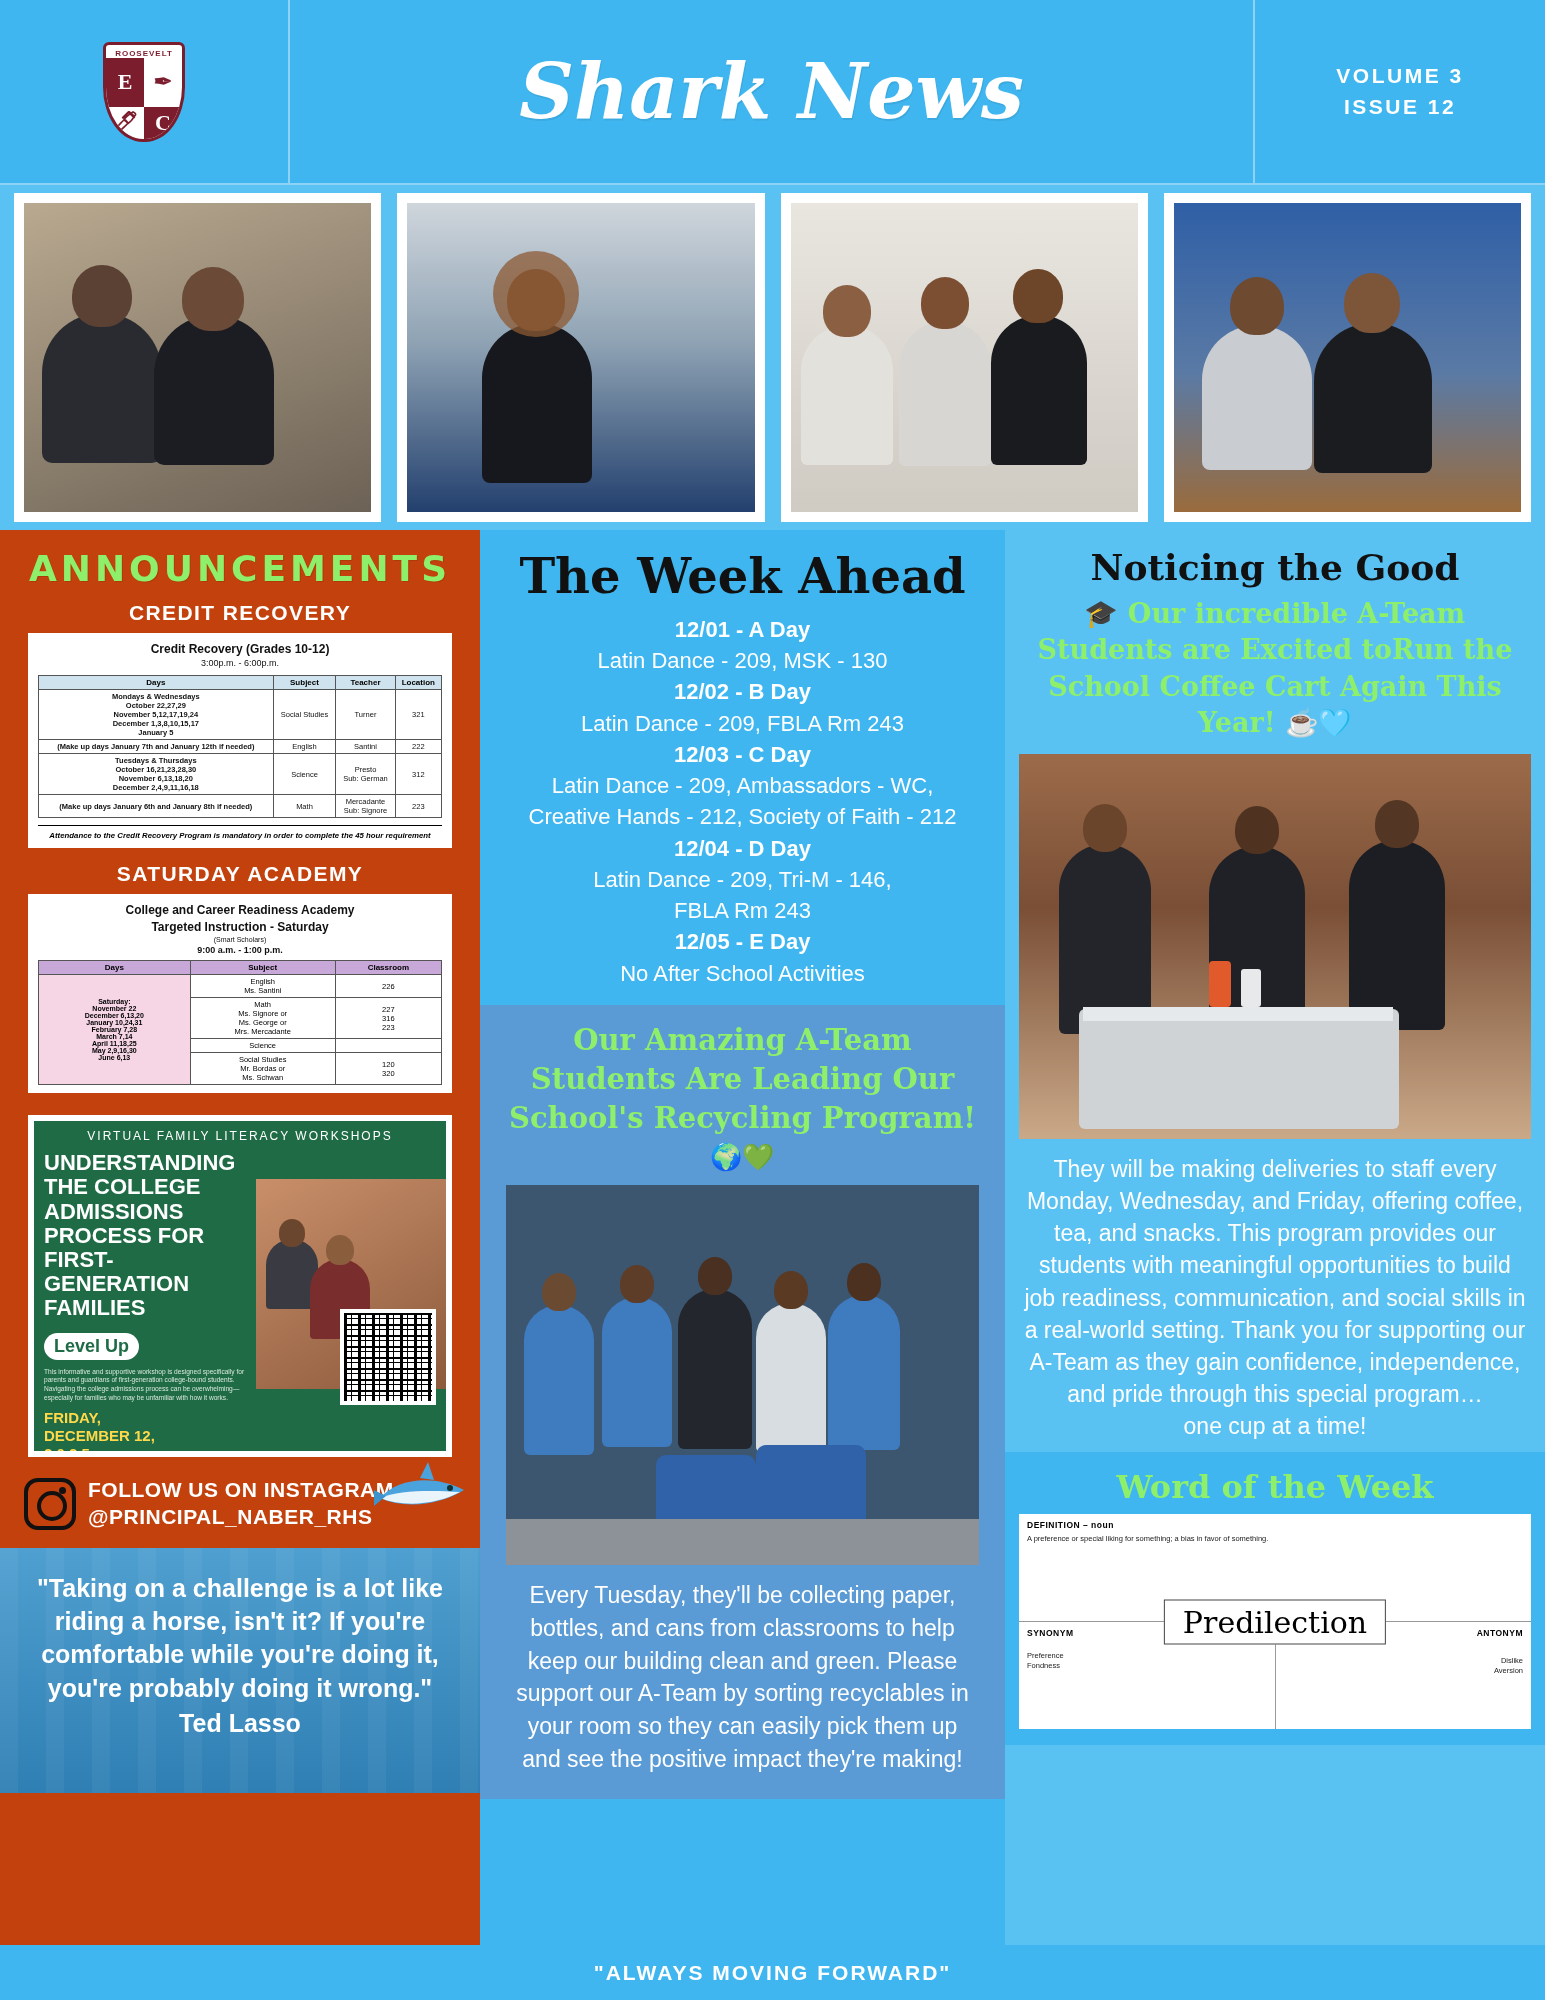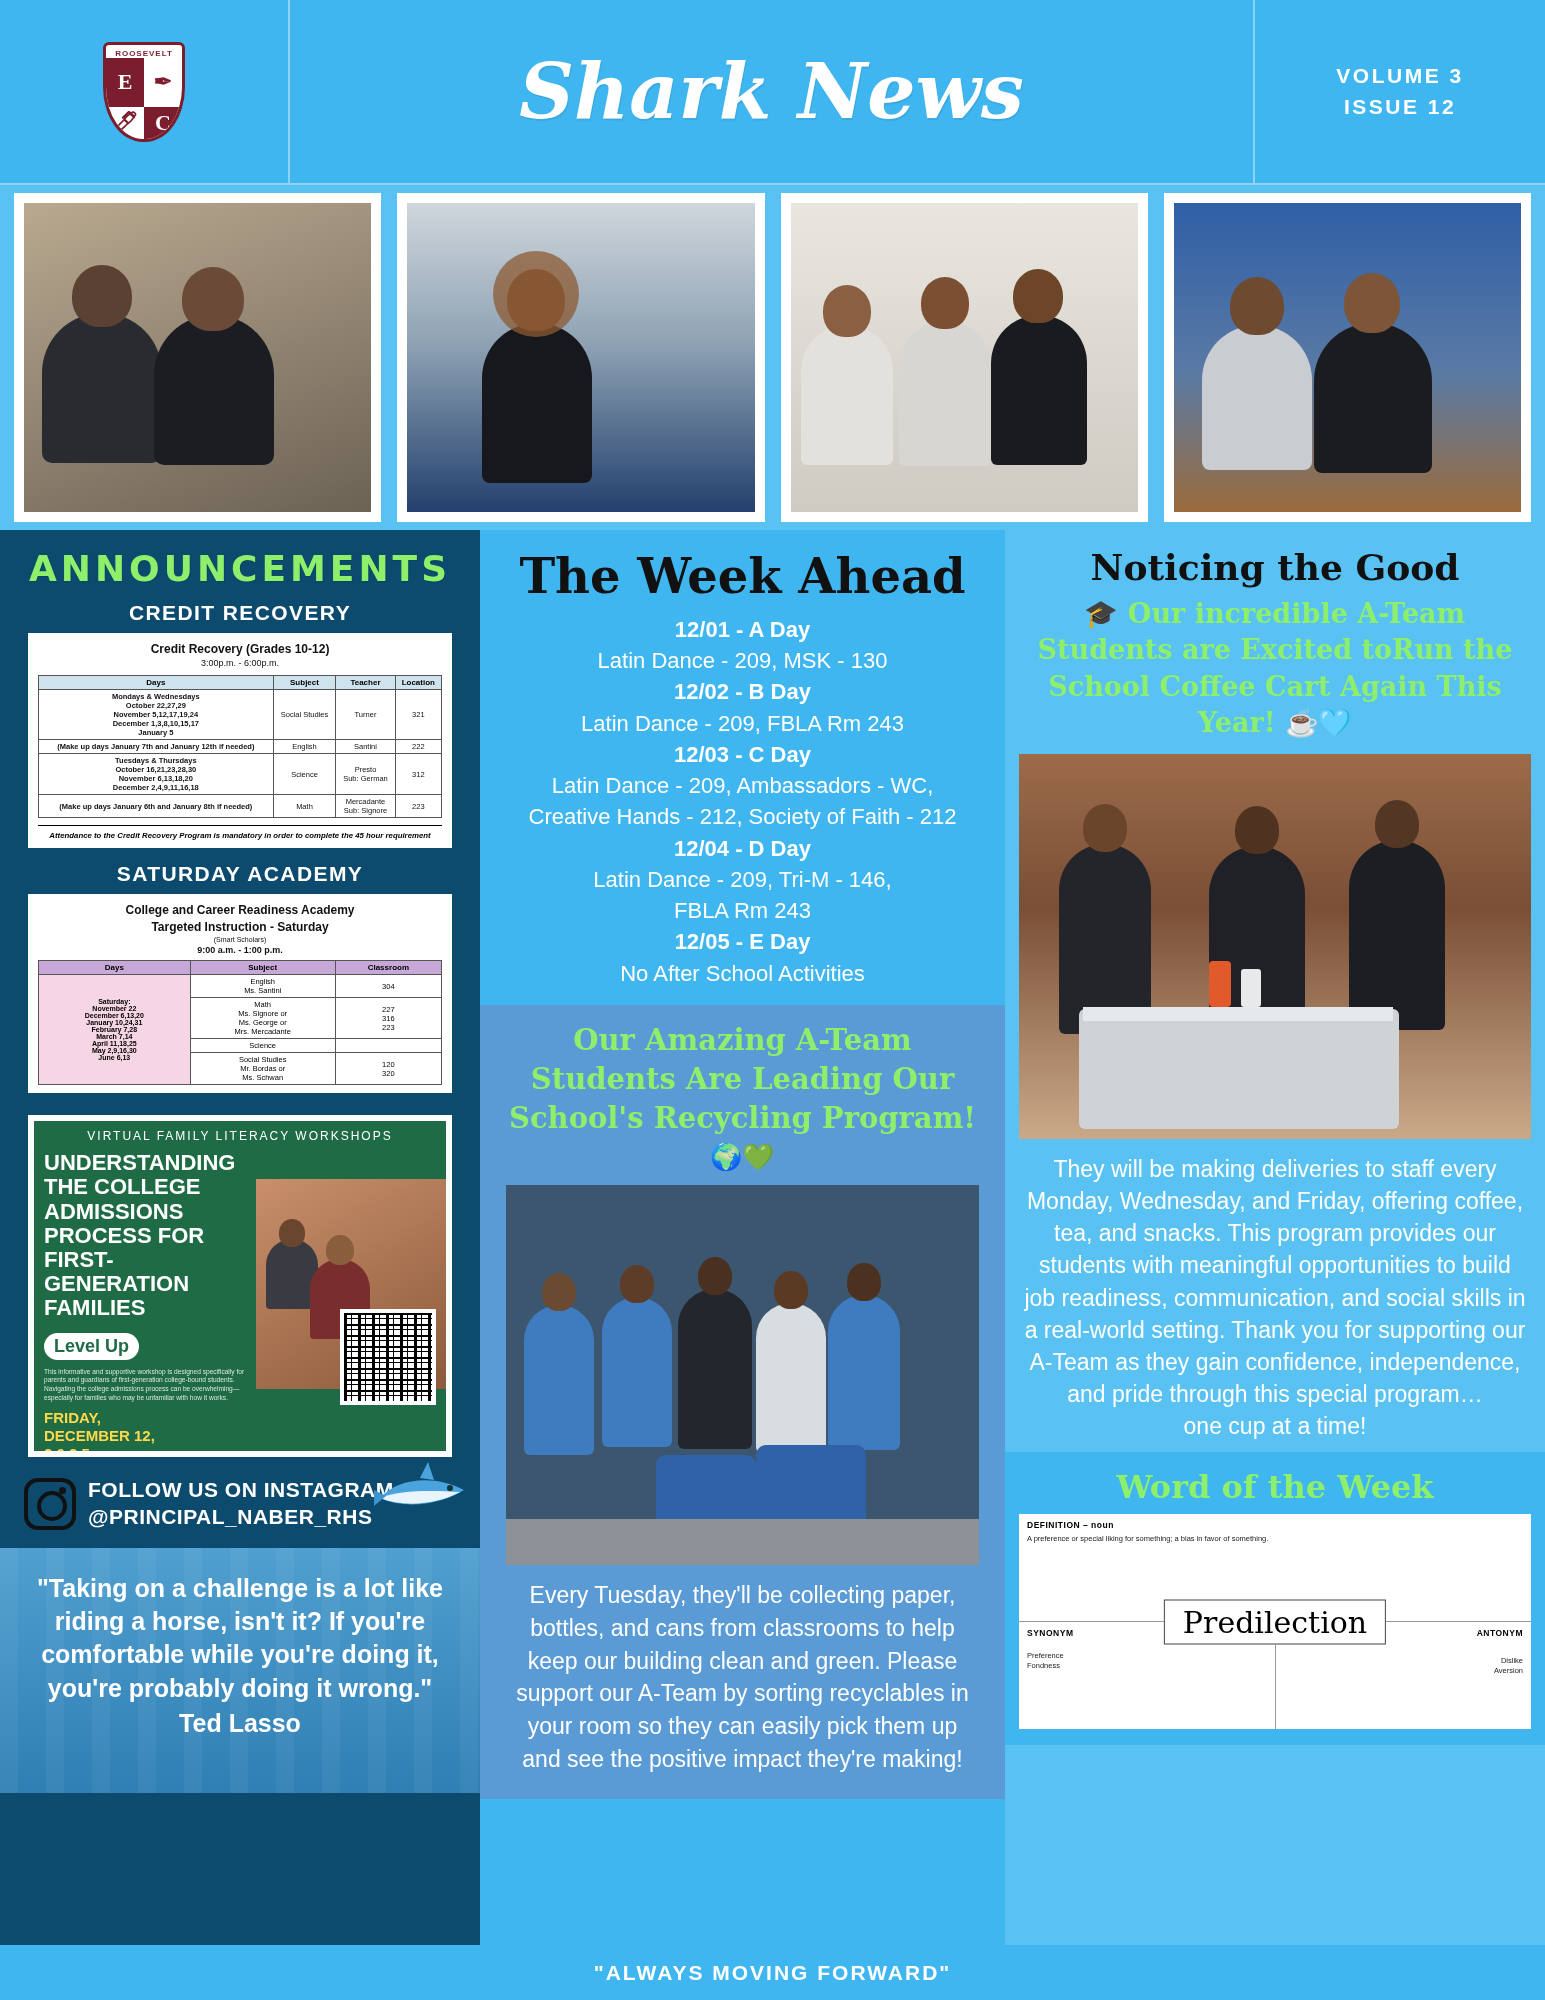--- a/index.html
+++ b/index.html
@@ -50,21 +50,21 @@
   
   .photo-strip { height:345px; padding:8px 14px; display:flex; gap:16px; background:#59c2f3;}
   .photo { flex:1; background:#ffffff; padding:10px; }
   .photo .inner { width:100%; height:100%; position:relative; overflow:hidden; }
 
   
   .pp { position:absolute; border-radius:50% 50% 45% 45%; }
 
   
   .body-grid { display:flex; height:1415px; }
-  .col-left { width:480px; background:#0c4a6e; position:relative; }
+  .col-left { width:480px; background:#c2410c; position:relative; }
   .col-mid  { width:525px; background:#3fb6f0; position:relative; }
   .col-right{ width:540px; background:#59c2f3; position:relative; }
 
   
   .ann-title {
     text-align:center; color:#8ef06a; font-size:36px; font-weight:bold;
     letter-spacing:4px; padding:18px 0 6px; font-family:"DejaVu Sans", sans-serif;
     text-shadow:1px 1px 0 rgba(0,0,0,0.10);
   }
   .sub-head { text-align:center; color:#ffffff; font-size:21px; font-weight:bold;
@@ -301,21 +301,21 @@
 November 22
 December 6,13,20
 January 10,24,31
 February 7,28
 March 7,14
 April 11,18,25
 May 2,9,16,30
 June 6,13</td>
             <td style="white-space:pre-line;text-align:center;">English
 Ms. Santini</td>
-            <td style="text-align:center;">304</td>
+            <td style="text-align:center;">226</td>
           </tr>
           <tr>
             <td style="white-space:pre-line;text-align:center;">Math
 Ms. Signore or
 Ms. George or
 Mrs. Mercadante</td>
             <td style="white-space:pre-line;text-align:center;">227
 316
 223</td>
           </tr>

